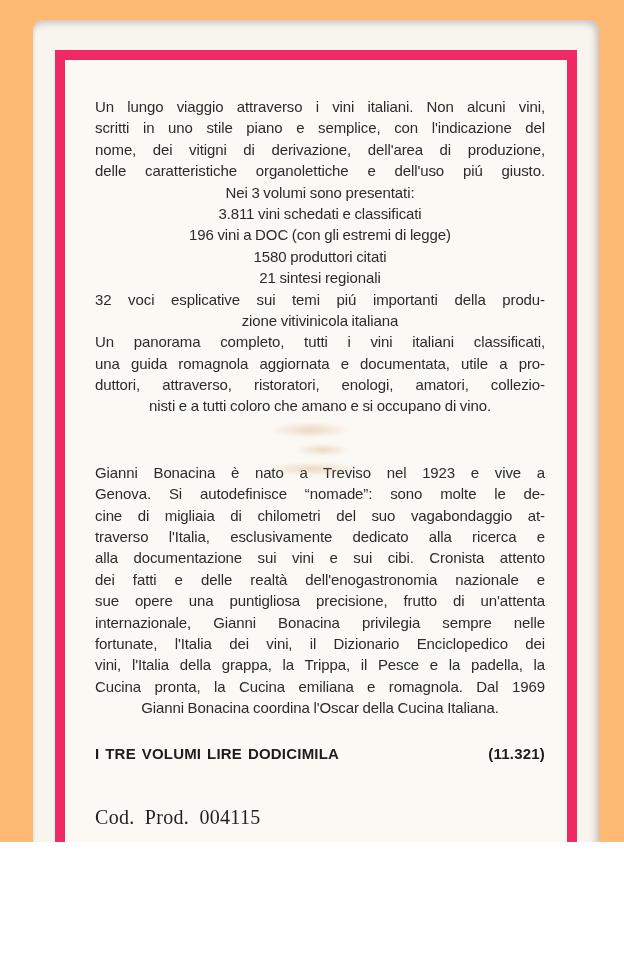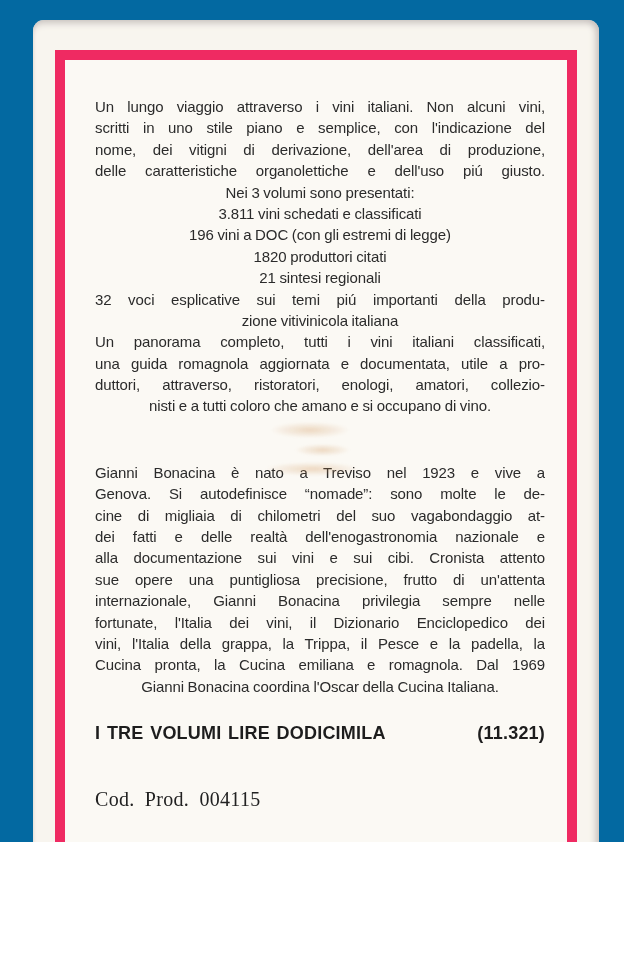--- a/index.html
+++ b/index.html
@@ -1,20 +1,20 @@
 <!DOCTYPE html>
 <html><head>
 <meta charset="utf-8">
 <style>
   * { box-sizing: border-box; margin: 0; padding: 0; }
   html, body { background: #ffffff; }
   .scan {
     position: relative;
     width: 624px; height: 842px;
-    background: #0369a1;
+    background: #fdba74;
     overflow: hidden;
     font-family: "Liberation Sans", sans-serif;
   }
   
   .card {
     position: absolute;
     left: 33px; top: 20px;
     width: 566px; height: 916px;
     background: #f8f5ef;
     border-radius: 11px;
@@ -46,21 +46,21 @@
     word-spacing: -0.4px;
     text-align: center;
   }
   .jst { text-align: justify; }
   .jst::after { content: ""; display: inline-block; width: 100%; height: 0; }
   .block + .block { margin-top: 45px; }
   .price-row {
     display: flex; justify-content: space-between; align-items: baseline;
     margin-top: 26px;
     font-weight: bold;
-    font-size: 18px;
+    font-size: 15px;
     letter-spacing: 0.2px;
     word-spacing: 1.5px;
     color: #1d1d1d;
   }
   .prod-code {
     margin-top: 44px;
     font-family: "Liberation Serif", serif;
     font-size: 20px;
     color: #222222;
     letter-spacing: 0.3px;
@@ -108,21 +108,21 @@
               <div class="line jst">delle caratteristiche organolettiche e dell'uso piú giusto.</div>
               <div class="line">Nei 3 volumi sono presentati:</div>
             </div>
             <div class="para">
               <div class="line">3.811 vini schedati e classificati</div>
             </div>
             <div class="para">
               <div class="line">196 vini a DOC (con gli estremi di legge)</div>
             </div>
             <div class="para">
-              <div class="line">1820 produttori citati</div>
+              <div class="line">1580 produttori citati</div>
             </div>
             <div class="para">
               <div class="line">21 sintesi regionali</div>
             </div>
             <div class="para">
               <div class="line jst">32 voci esplicative sui temi piú importanti della produ-</div>
               <div class="line">zione vitivinicola italiana</div>
             </div>
             <div class="para">
               <div class="line jst">Un panorama completo, tutti i vini italiani classificati,</div>
@@ -130,22 +130,23 @@
               <div class="line jst">duttori, attraverso, ristoratori, enologi, amatori, collezio-</div>
               <div class="line">nisti e a tutti coloro che amano e si occupano di vino.</div>
             </div>
           </section>
 
         <section class="block">
             <div class="para">
               <div class="line jst">Gianni Bonacina è nato a Treviso nel 1923 e vive a</div>
               <div class="line jst">Genova. Si autodefinisce “nomade”: sono molte le de-</div>
               <div class="line jst">cine di migliaia di chilometri del suo vagabondaggio at-</div>
+              <div class="line jst">traverso l'Italia, esclusivamente dedicato alla ricerca e</div>
+              <div class="line jst">alla documentazione sui vini e sui cibi. Cronista attento</div>
               <div class="line jst">dei fatti e delle realtà dell'enogastronomia nazionale e</div>
-              <div class="line jst">alla documentazione sui vini e sui cibi. Cronista attento</div>
               <div class="line jst">sue opere una puntigliosa precisione, frutto di un'attenta</div>
               <div class="line jst">internazionale, Gianni Bonacina privilegia sempre nelle</div>
               <div class="line jst">fortunate, l'Italia dei vini, il Dizionario Enciclopedico dei</div>
               <div class="line jst">vini, l'Italia della grappa, la Trippa, il Pesce e la padella, la</div>
               <div class="line jst">Cucina pronta, la Cucina emiliana e romagnola. Dal 1969</div>
               <div class="line">Gianni Bonacina coordina l'Oscar della Cucina Italiana.</div>
             </div>
           </section>
 
         <div class="price-row">

